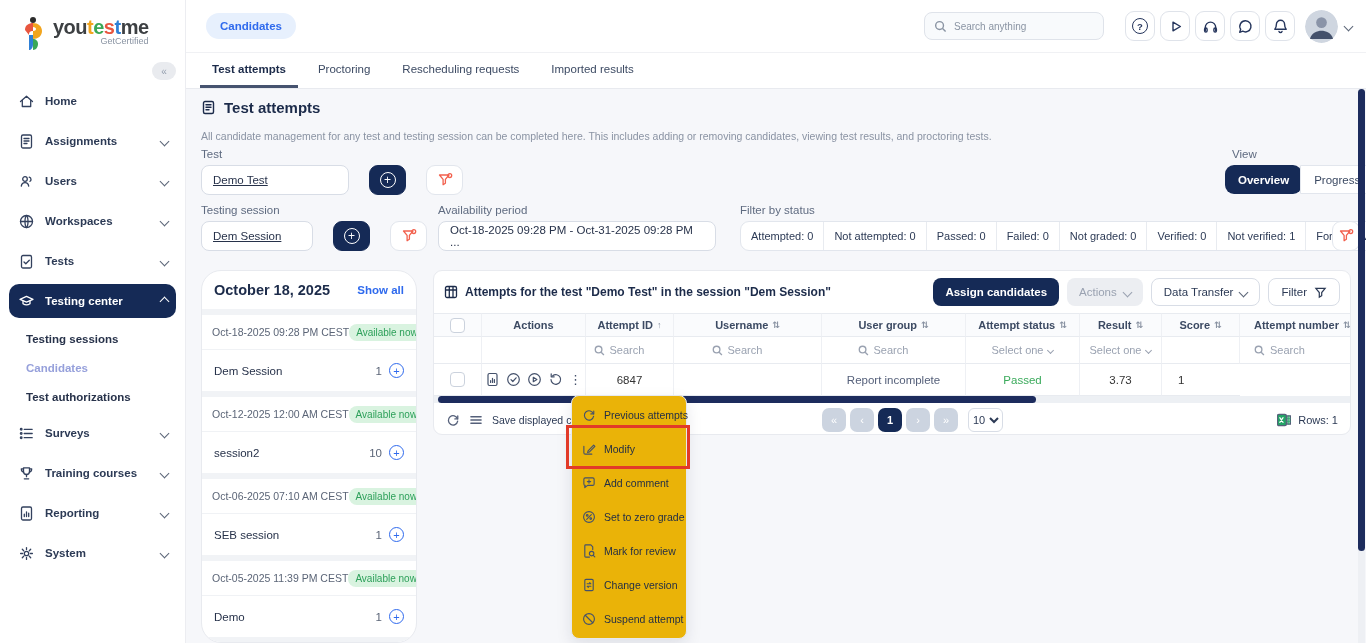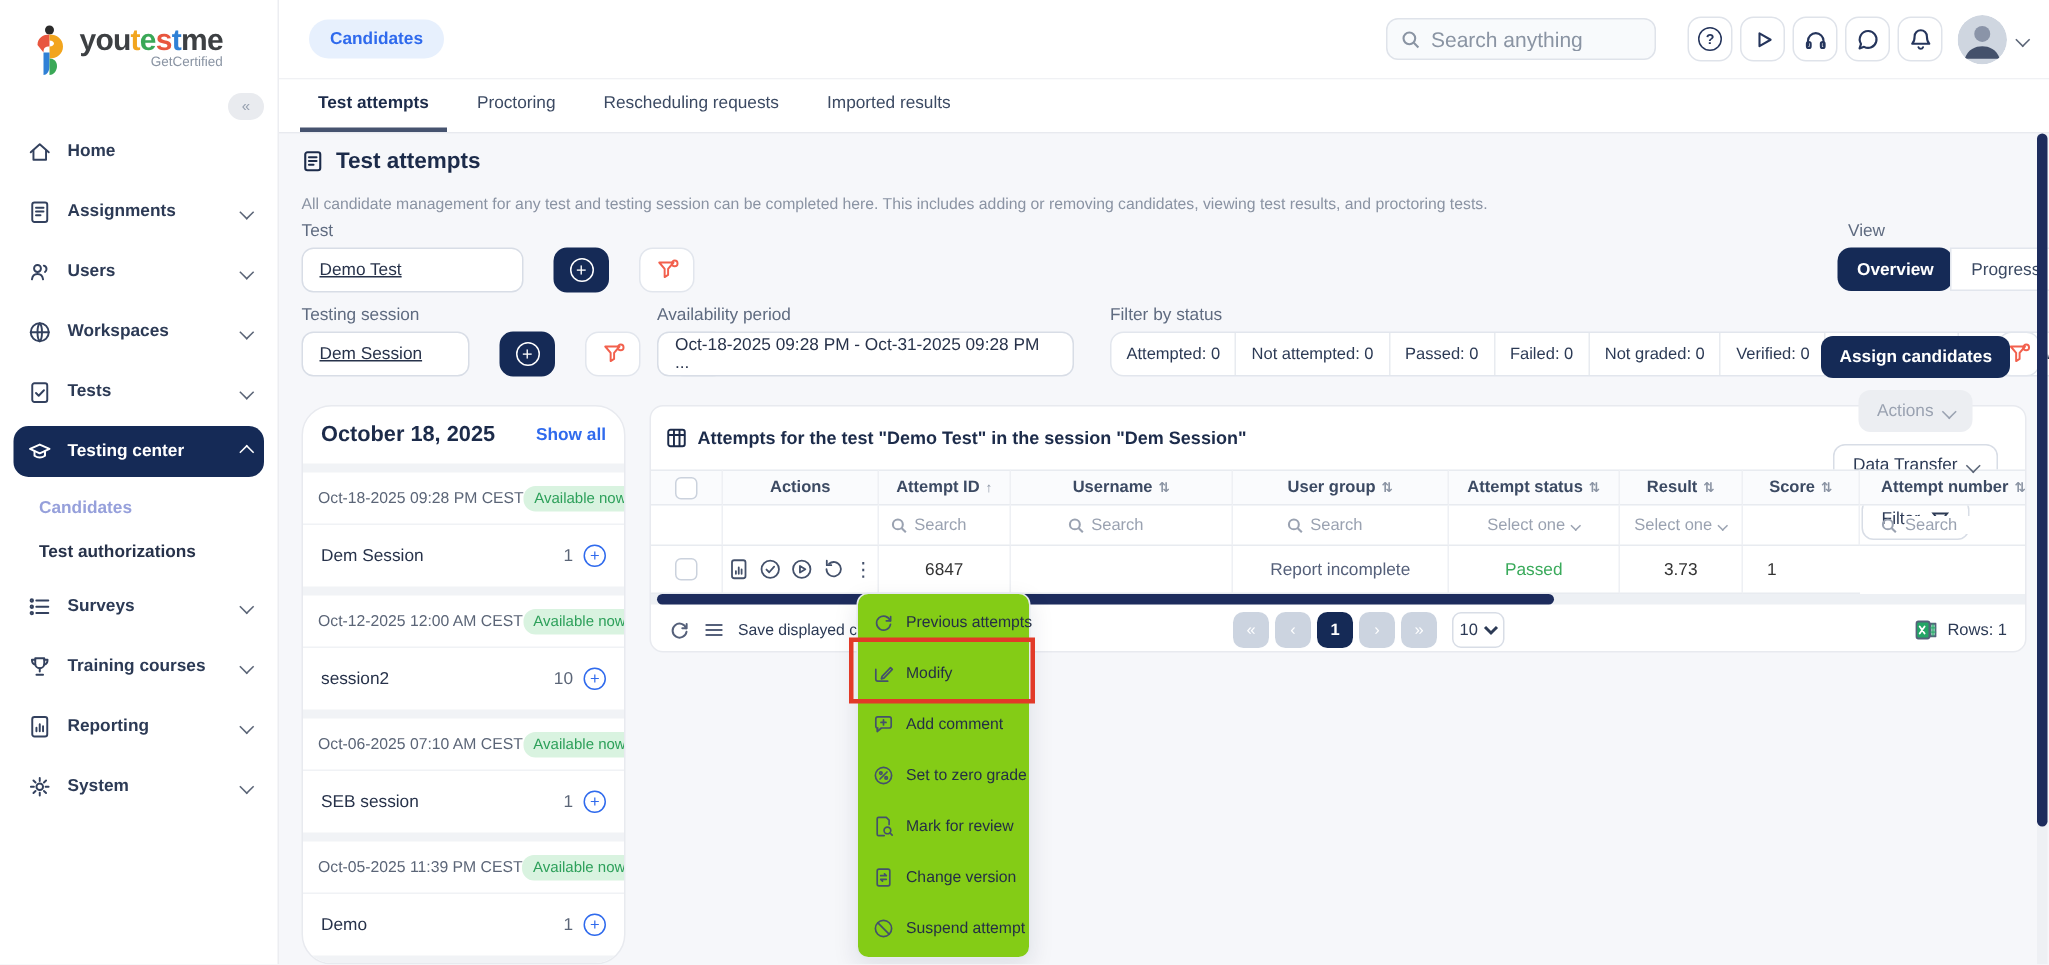--- a/index.html
+++ b/index.html
@@ -26,21 +26,21 @@
   .nav-item.active .chev { border-color:#fff; }
   .nav-sub { display:flex; align-items:center; height:29px; padding-left:26px; font-size:11.5px; font-weight:600; color:#27324a; cursor:pointer; }
   .nav-sub.active { color:#96a0db; }
   .nav-gap { height:5px; }
 
   
   .topbar { position:absolute; left:186px; top:0; width:1180px; height:53px; background:#fff; border-bottom:1px solid #f0f1f4; display:flex; align-items:center; padding:0 14px 0 20px; z-index:4; }
   .crumb-chip { background:#e7f0fd; color:#2f6aed; font-size:11.5px; font-weight:700; padding:7px 14px; border-radius:16px; cursor:pointer; }
   .search-box { margin-left:auto; width:180px; height:28px; border:1px solid #dfe3ea; background:#f8fafc; border-radius:8px; display:flex; align-items:center; padding:0 9px; gap:7px; margin-right:16px; }
   .search-box svg { width:13px; height:13px; stroke:#8a94a3; stroke-width:1.5; fill:none; }
-  .search-box input { border:none; outline:none; background:transparent; font-size:14px; color:#2c3a55; width:130px; font-family:inherit; }
+  .search-box input { border:none; outline:none; background:transparent; font-size:10px; color:#2c3a55; width:130px; font-family:inherit; }
   .search-box input::placeholder { color:#8a94a3; }
   .ibtn { width:30px; height:30px; border:1px solid #dfe3ea; border-radius:9px; background:#fff; display:flex; align-items:center; justify-content:center; margin-left:5px; cursor:pointer; }
   .ibtn svg { width:17px; height:17px; stroke:#25355c; stroke-width:1.4; fill:none; stroke-linecap:round; stroke-linejoin:round; }
   .circ-q { width:16px; height:16px; border:1.4px solid #25355c; border-radius:50%; font-size:9.5px; font-weight:700; color:#25355c; display:flex; align-items:center; justify-content:center; }
   .avatar { width:33px; height:33px; border-radius:50%; overflow:hidden; margin-left:10px; cursor:pointer; }
   .av-chev { margin-left:7px; cursor:pointer; }
 
   
   .tabsbar { position:absolute; left:186px; top:53px; width:1180px; height:36px; background:#fff; border-bottom:1px solid #e8eaef; display:flex; align-items:stretch; padding-left:14px; gap:8px; z-index:4; }
   .tab { display:flex; align-items:center; padding:0 12px; font-size:11.5px; color:#3c4a63; border-bottom:3px solid transparent; cursor:pointer; }
@@ -84,21 +84,21 @@
   .srow-name { height:42px; display:flex; align-items:center; justify-content:space-between; padding:0 12px; border-top:1px solid #f0f2f5; }
   .sname { font-size:11.5px; color:#27324a; cursor:pointer; }
   .scount { display:flex; align-items:center; gap:7px; font-size:11.5px; color:#5b6577; }
   .plus-blue { width:15px; height:15px; border:1.3px solid #2f6aed; border-radius:50%; color:#2f6aed; font-size:11px; display:flex; align-items:center; justify-content:center; cursor:pointer; }
 
   
   .att-card { position:absolute; left:247px; top:181px; width:918px; height:165px; background:#fff; border:1px solid #e8eaef; border-radius:9px; }
   .att-head { height:42px; display:flex; align-items:center; padding:0 10px; gap:8px; }
   .att-title { display:flex; align-items:center; gap:7px; font-size:12px; font-weight:700; color:#1c2b4a; }
   .att-title svg { width:14px; height:14px; stroke:#1c2b4a; stroke-width:1.3; fill:none; }
-  .att-btns { margin-left:auto; display:flex; align-items:center; gap:8px;flex-direction:column; }
+  .att-btns { margin-left:auto; display:flex; align-items:flex-start; gap:8px; }
   .btn { height:28px; border-radius:8px; display:flex; align-items:center; gap:7px; padding:0 12px; font-size:11.5px; cursor:pointer; white-space:nowrap; }
   .btn.navy { background:#152a56; color:#fff; font-weight:700; }
   .btn.disab { background:#eceef2; color:#9aa2b1; }
   .btn.disab .chev { border-color:#9aa2b1; }
   .btn.ghost { background:#fff; border:1px solid #d8dde6; color:#2c3a55; }
   .btn svg { width:13px; height:13px; stroke:#2c3a55; stroke-width:1.3; fill:none; }
   .tgrid { display:grid; grid-template-columns:48px 104px 88px 148px 144px 114px 82px 78px 110px; }
   .th { height:24px; background:#fafbfd; border-top:1px solid #e8ebf0; border-bottom:1px solid #e8ebf0; display:flex; align-items:center; justify-content:center; gap:4px; font-size:11px; font-weight:700; color:#3c4a63; white-space:nowrap; overflow:hidden; border-right:1px solid #eef0f4; cursor:pointer; }
   .sorti { font-size:9px; color:#8a93a3; }
   .sc { height:27px; border-bottom:1px solid #e8ebf0; border-right:1px solid #eef0f4; display:flex; align-items:center; justify-content:center; gap:5px; font-size:11px; color:#9aa2b1; overflow:hidden; }
@@ -121,21 +121,21 @@
   .att-foot svg { width:14px; height:14px; stroke:#55607a; stroke-width:1.4; fill:none; stroke-linecap:round; stroke-linejoin:round; }
   .foot-ico { margin-right:9px; cursor:pointer; display:flex; }
   .save-cols { font-size:10.5px; color:#2c3a55; white-space:nowrap; cursor:pointer; }
   .pager { position:absolute; left:388px; top:5px; display:flex; align-items:center; gap:4px; }
   .pg { width:24px; height:24px; border-radius:7px; background:#ccd4e0; color:#fff; font-size:11px; display:flex; align-items:center; justify-content:center; cursor:pointer; }
   .pg.cur { background:#152a56; font-weight:700; font-size:11px; }
   .pp-select { height:24px; border:1px solid #d8dde6; border-radius:6px; font-size:11px; color:#2c3a55; margin-left:6px; font-family:inherit; background:#fff; }
   .foot-right { margin-left:auto; display:flex; align-items:center; gap:7px; font-size:11px; color:#2c3a55; }
 
   
-  .ctx-menu { position:absolute; left:385px; top:306px; width:116px; background:#84cc16; border:1px solid #e6e9ef; border-radius:8px; box-shadow:0 6px 16px rgba(20,30,60,.10); padding:2px 0; z-index:30; }
+  .ctx-menu { position:absolute; left:385px; top:306px; width:116px; background:#eab308; border:1px solid #e6e9ef; border-radius:8px; box-shadow:0 6px 16px rgba(20,30,60,.10); padding:2px 0; z-index:30; }
   .ctx-item { height:34px; display:flex; align-items:center; gap:8px; padding:0 10px; font-size:10.5px; color:#242f45; white-space:nowrap; cursor:pointer; }
   .ctx-item svg { width:14px; height:14px; stroke:#44516b; stroke-width:1.2; fill:none; stroke-linecap:round; stroke-linejoin:round; flex:none; }
   .red-box { position:absolute; left:380px; top:336px; width:124px; height:44px; border:3px solid #e23a28; z-index:31; pointer-events:none; }
 
   
   .vscroll { position:absolute; right:1px; top:89px; width:7px; height:554px; background:#eef0f4; z-index:40; }
   .vthumb { width:7px; height:462px; background:#1d2c5d; border-radius:4px; cursor:pointer; }
 </style>
 </head>
 <body>
@@ -203,20 +203,23 @@
           <span class="chev"></span>
       </div>
       <div class="nav-item active">
         <svg viewBox="0 0 17 17">
             <path d="M2 6.3 8.5 3.4 15 6.3 8.5 9.2z"></path>
             <path d="M5 7.8v3c2.3 1.5 4.7 1.5 7 0v-3"></path>
           </svg>
         <span>Testing center</span>
           <span class="chev up"></span>
       </div>
+      <div class="nav-sub">
+          <span>Testing sessions</span>
+        </div>
       <div class="nav-sub active">
           <span>Candidates</span>
         </div>
       <div class="nav-sub">
           <span>Test authorizations</span>
         </div>
       <div class="nav-gap"></div>
       <div class="nav-item">
         <svg viewBox="0 0 17 17">
             <path d="M6.2 4.3h8M6.2 8.5h8M6.2 12.7h8"></path>

